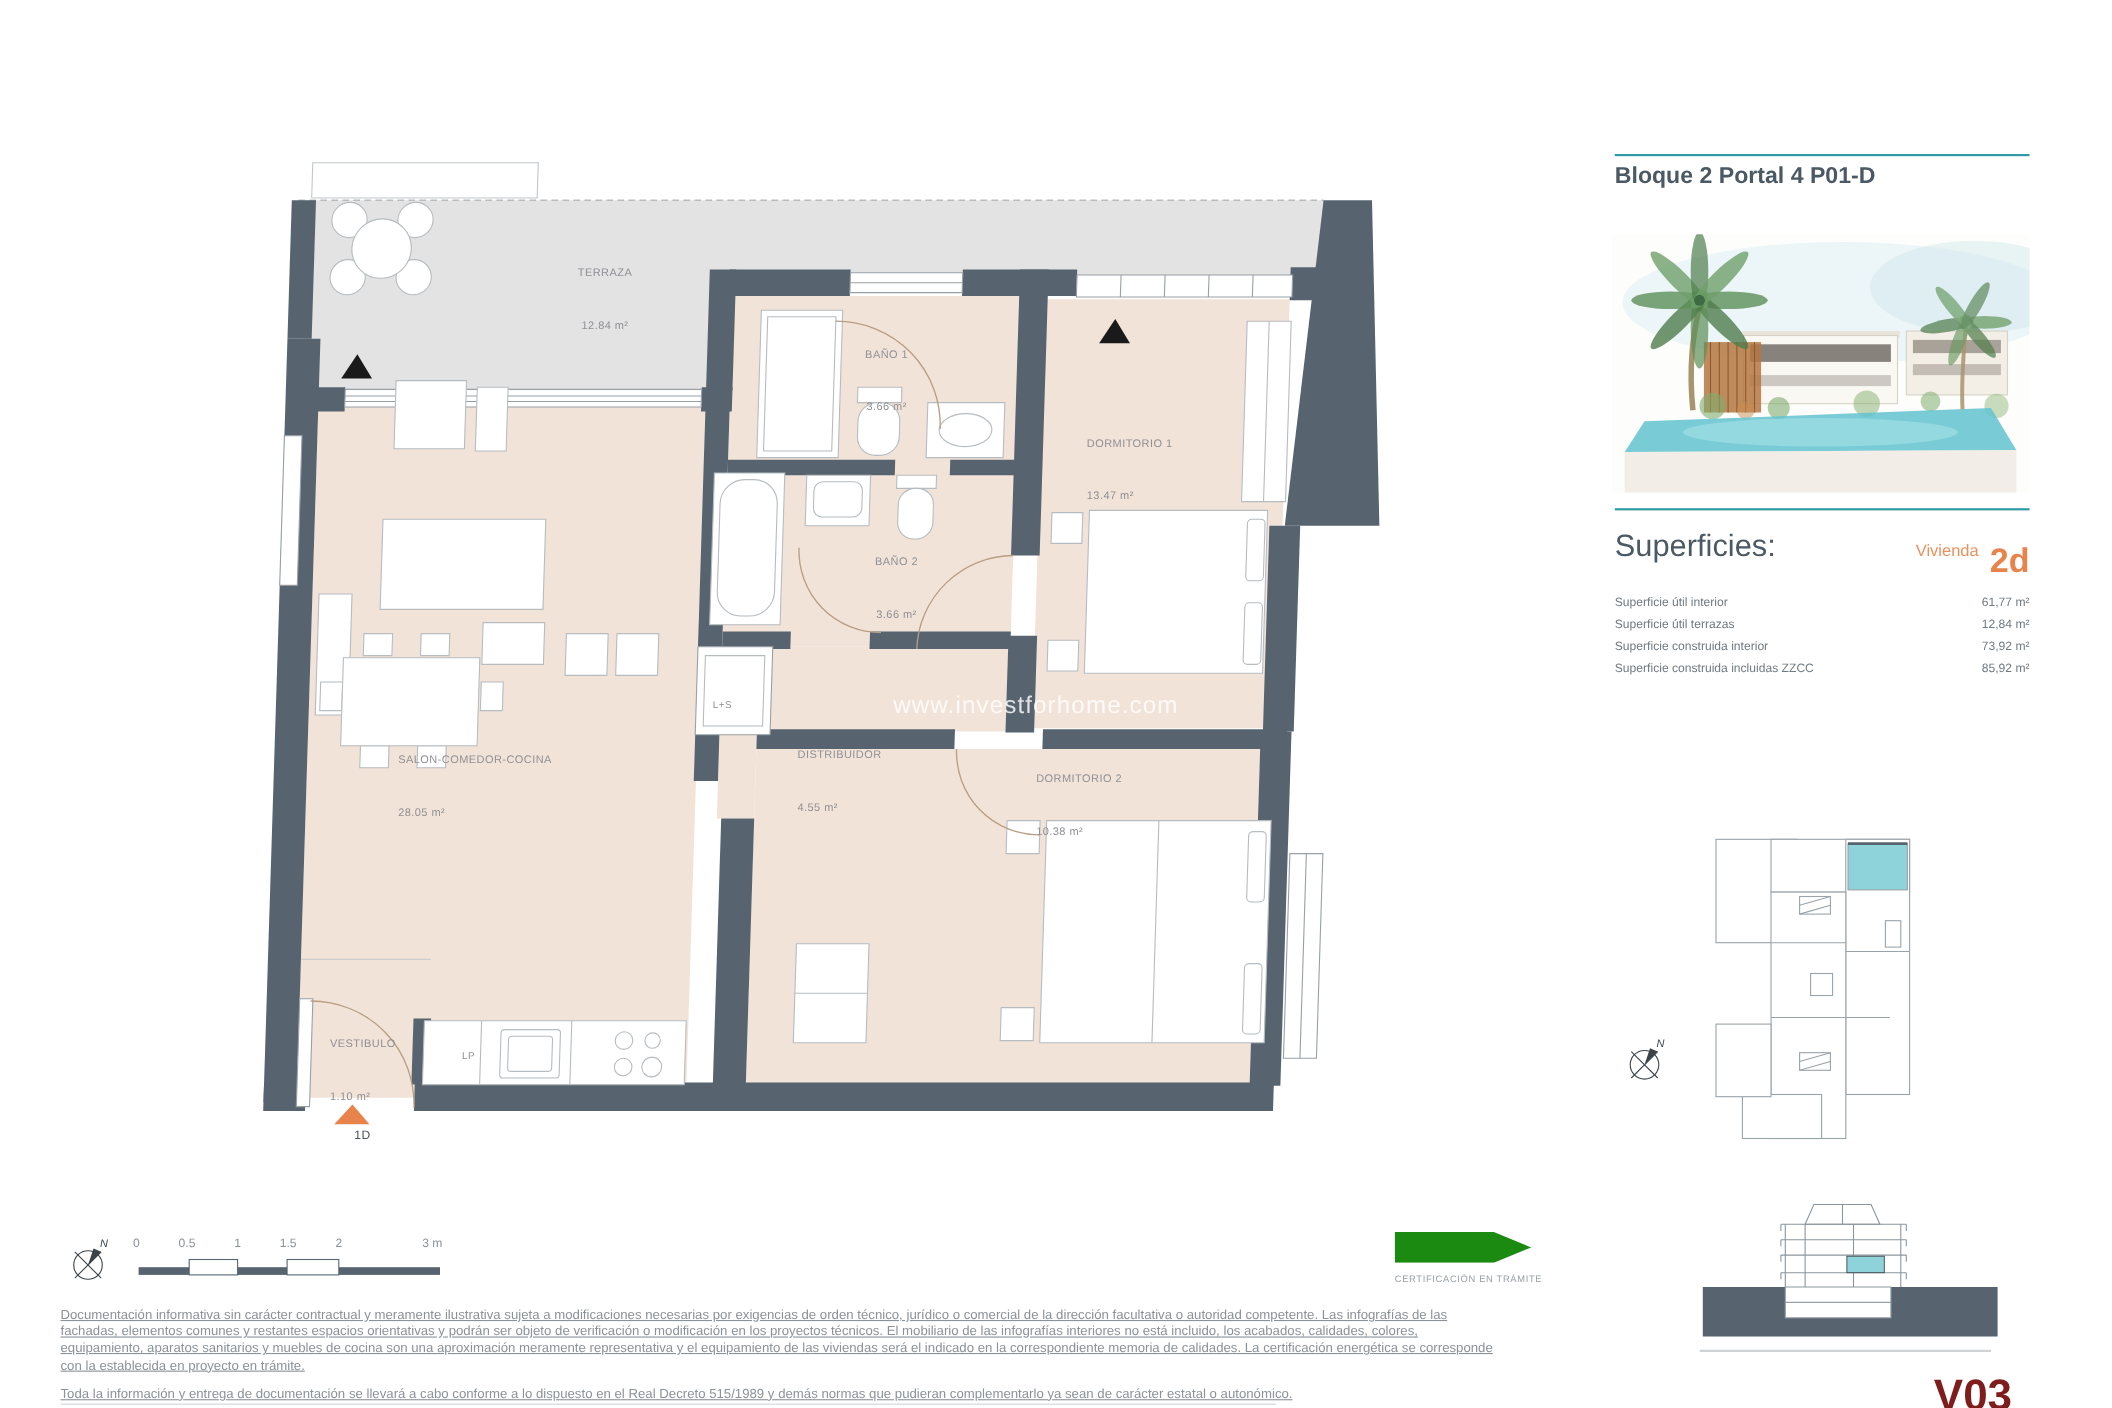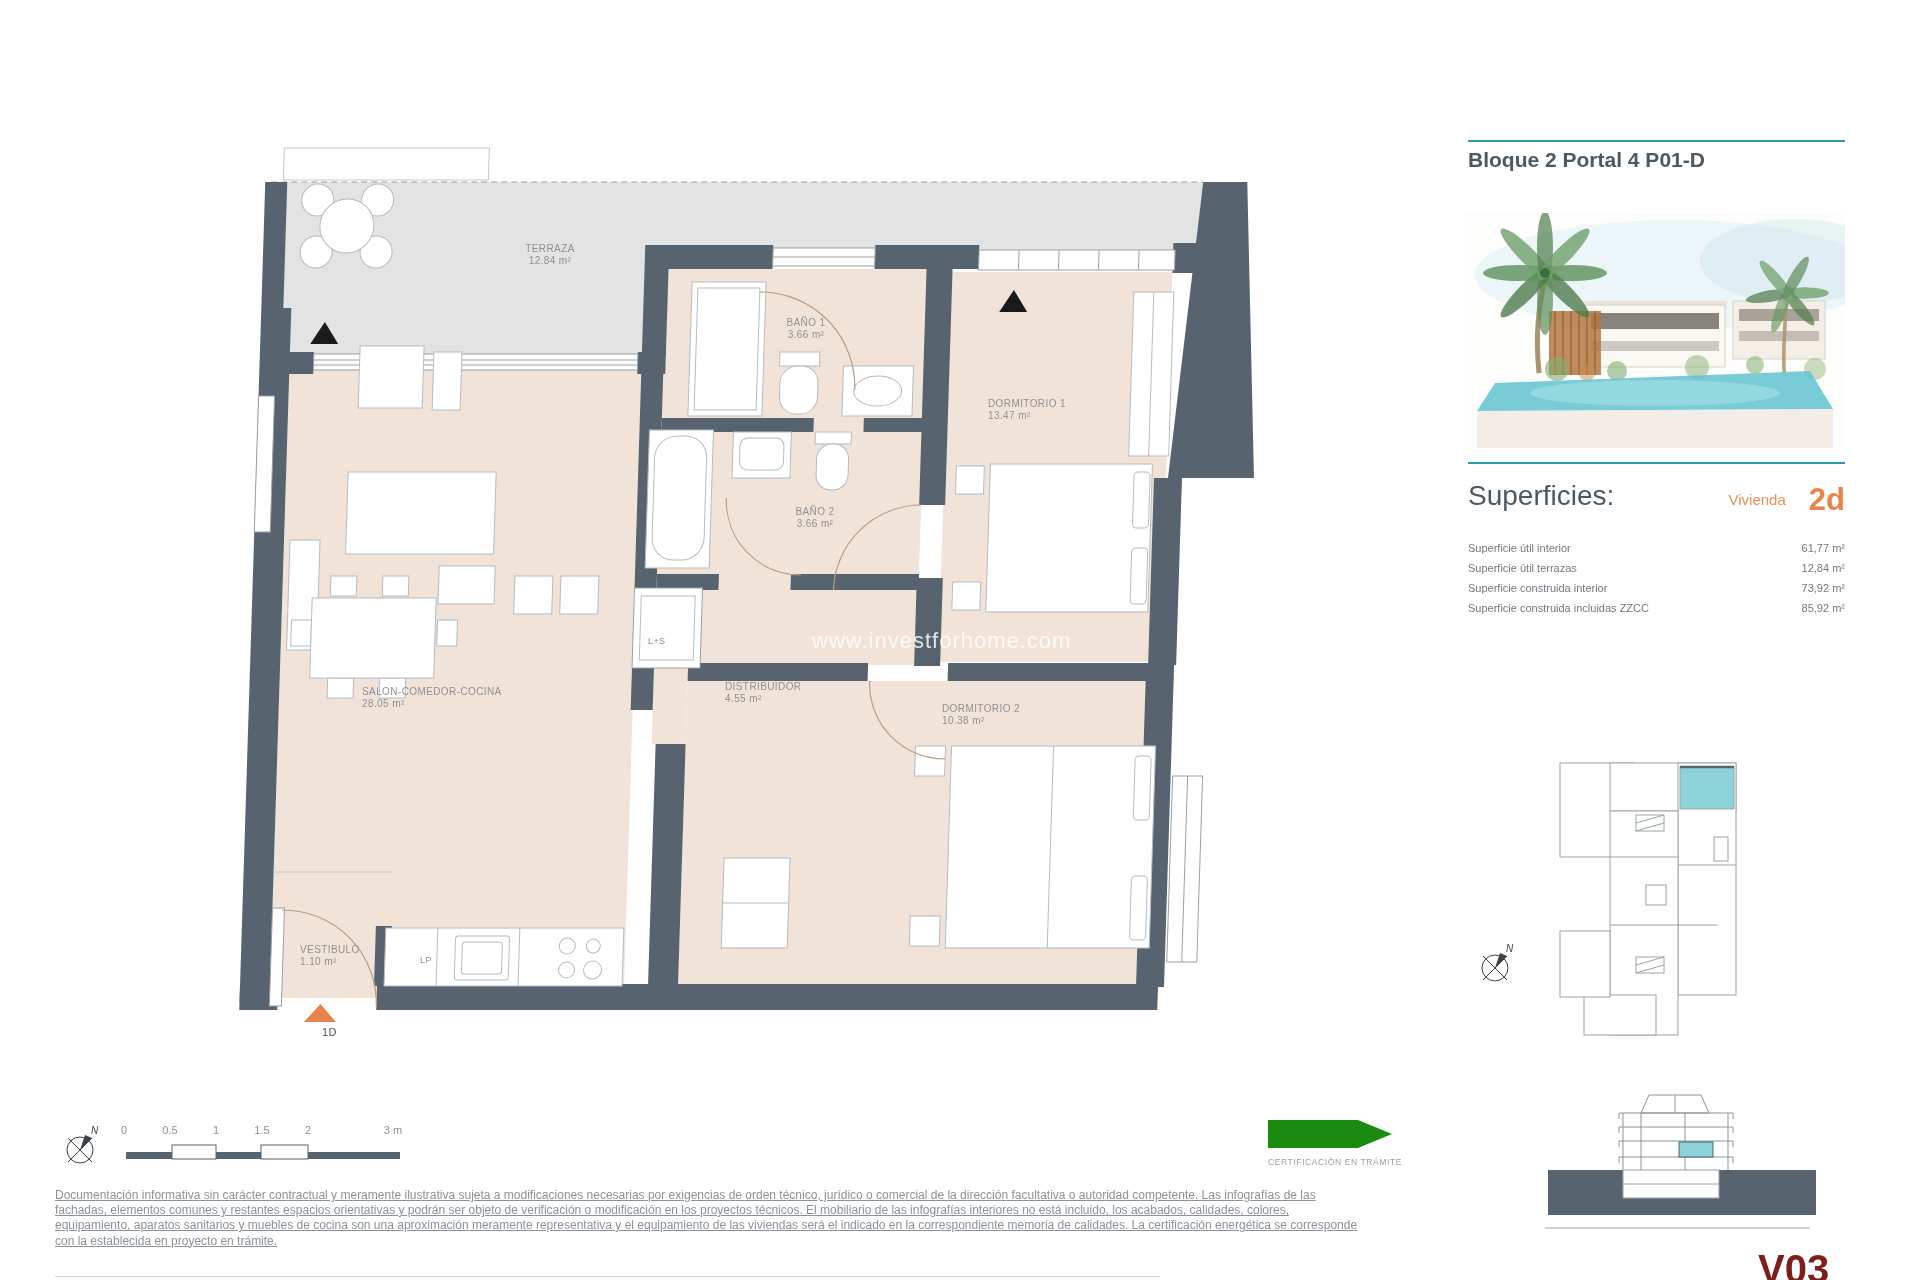--- a/index.html
+++ b/index.html
@@ -1,32 +1,32 @@
 <!DOCTYPE html>
 <html><head>
 <meta charset="utf-8">
 <style>
   html,body{margin:0;padding:0;}
   body{width:1920px;height:1280px;position:relative;background:#ffffff;overflow:hidden;
        font-family:"Liberation Sans","DejaVu Sans",sans-serif;}
   .abs{position:absolute;}
   
   .room-label{position:absolute;color:#8f9094;font-size:10px;line-height:12px;letter-spacing:.4px;}
-  .room-label .area{display:block;}
+  .room-label .area{display:block;margin-top:36px;}
   .room-label.center{text-align:center;transform:translateX(-50%);}
   .tiny-label{position:absolute;color:#8f9094;font-size:9px;letter-spacing:.4px;}
   .entry-label{position:absolute;color:#4a545c;font-size:11px;letter-spacing:.5px;}
   .watermark{position:absolute;left:812px;top:628px;font-size:22px;font-weight:normal;
              color:rgba(255,255,255,.82);letter-spacing:1px;}
   
   .rule{position:absolute;height:2px;background:#2e9aa6;}
   .panel-title{position:absolute;left:1468px;top:148px;width:380px;font-size:21px;font-weight:bold;color:#4a5964;}
   .superficies-head{position:absolute;left:1468px;top:480px;width:377px;display:flex;justify-content:space-between;align-items:baseline;}
   .superficies-head .h{font-size:28px;font-weight:normal;color:#4a5964;text-align:right;}
-  .viv{display:flex;align-items:center;gap:23px;}
+  .viv{display:flex;align-items:flex-start;gap:10px;}
   .viv .lbl{font-size:15px;color:#e8915c;}
   .viv .code{font-size:31px;font-weight:bold;color:#e8834c;}
   .sup-rows{position:absolute;left:1468px;top:538px;width:377px;}
   .sup-row{display:flex;justify-content:space-between;font-size:11px;color:#707a82;line-height:20px;}
   
   .legal{position:absolute;left:55px;top:1188px;width:1305px;color:#8b9298;font-size:12px;line-height:15.2px;}
   .legal p{margin:0 0 11px 0;text-decoration:underline;}
   .cert-label{position:absolute;left:1268px;top:1157px;font-size:8.5px;color:#9aa0a6;letter-spacing:.6px;}
   .v03{position:absolute;left:1758px;top:1248px;width:100px;height:32px;overflow:hidden;
        font-size:40px;line-height:42px;font-weight:bold;color:#7f1d1d;}
@@ -404,14 +404,15 @@
   <rect x="171" y="35" width="47" height="14" fill="#ffffff" stroke="#57646f"></rect>
 </svg>
 
 <svg class="abs" style="left:1268px;top:1120px" width="126" height="28" viewBox="0 0 126 28">
   <polygon points="0,0 90,0 124,14 90,28 0,28" fill="#1a8a10"></polygon>
 </svg>
 <div class="cert-label">CERTIFICACIÓN EN TRÁMITE</div>
 
 <div class="legal">
   <p>Documentación informativa sin carácter contractual y meramente ilustrativa sujeta a modificaciones necesarias por exigencias de orden técnico, jurídico o comercial de la dirección facultativa o autoridad competente. Las infografías de las fachadas, elementos comunes y restantes espacios orientativas y podrán ser objeto de verificación o modificación en los proyectos técnicos. El mobiliario de las infografías interiores no está incluido, los acabados, calidades, colores, equipamiento, aparatos sanitarios y muebles de cocina son una aproximación meramente representativa y el equipamiento de las viviendas será el indicado en la correspondiente memoria de calidades. La certificación energética se corresponde con la establecida en proyecto en trámite.</p>
+  <p>Toda la información y entrega de documentación se llevará a cabo conforme a lo dispuesto en el Real Decreto 515/1989 y demás normas que pudieran complementarlo ya sean de carácter estatal o autonómico.</p>
 </div>
 <div class="bottom-line"></div>
 
 </body></html>

